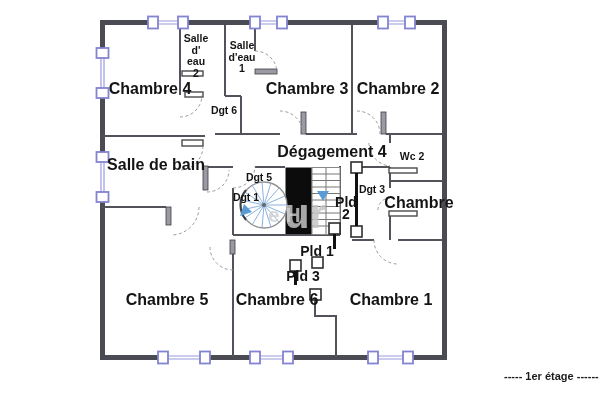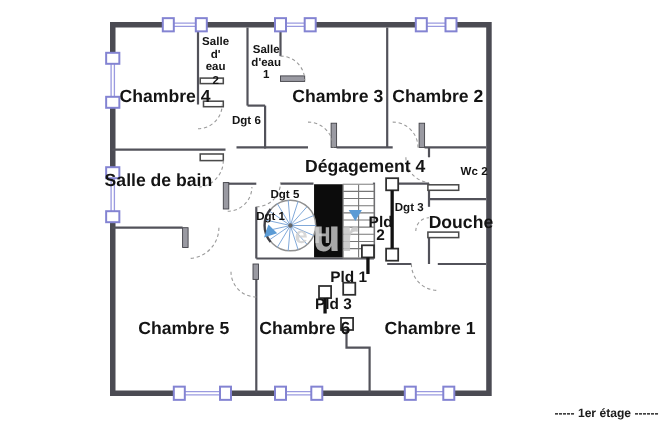--- a/index.html
+++ b/index.html
@@ -171,24 +171,24 @@
       </g>
     </g>
   </svg>
 
   <div class="lbl" style="left:150px;top:89px">Chambre 4</div>
   <div class="lbl" style="left:307px;top:89px">Chambre 3</div>
   <div class="lbl" style="left:398px;top:89px">Chambre 2</div>
   <div class="lbl" style="left:167px;top:300px">Chambre 5</div>
   <div class="lbl" style="left:277px;top:300px">Chambre 6</div>
   <div class="lbl" style="left:391px;top:300px">Chambre 1</div>
-  <div class="lbl" style="left:144px;top:165px">Salle de bain</div>
+  <div class="lbl" style="left:156px;top:165px">Salle de bain</div>
   <div class="lbl" style="left:332px;top:152px">Dégagement 4</div>
-  <div class="lbl sm" style="left:431px;top:156px">Wc 2</div>
-  <div class="lbl" style="left:419px;top:203px">Douche</div>
+  <div class="lbl sm" style="left:412px;top:156px">Wc 2</div>
+  <div class="lbl" style="left:419px;top:203px">Chambre</div>
   <div class="lbl sm" style="left:224px;top:110px">Dgt 6</div>
   <div class="lbl sm" style="left:259px;top:177px">Dgt 5</div>
   <div class="lbl sm" style="left:372px;top:189px">Dgt 3</div>
   <div class="lbl sm" style="left:246px;top:197px">Dgt 1</div>
   <div class="lbl xs" style="left:317px;top:251px">Pld 1</div>
   <div class="lbl xs" style="left:303px;top:276px">Pld 3</div>
 
   <div class="lbl sm ml" style="left:196px;top:56px">
     <span>Salle</span>
     <span>d'</span>

